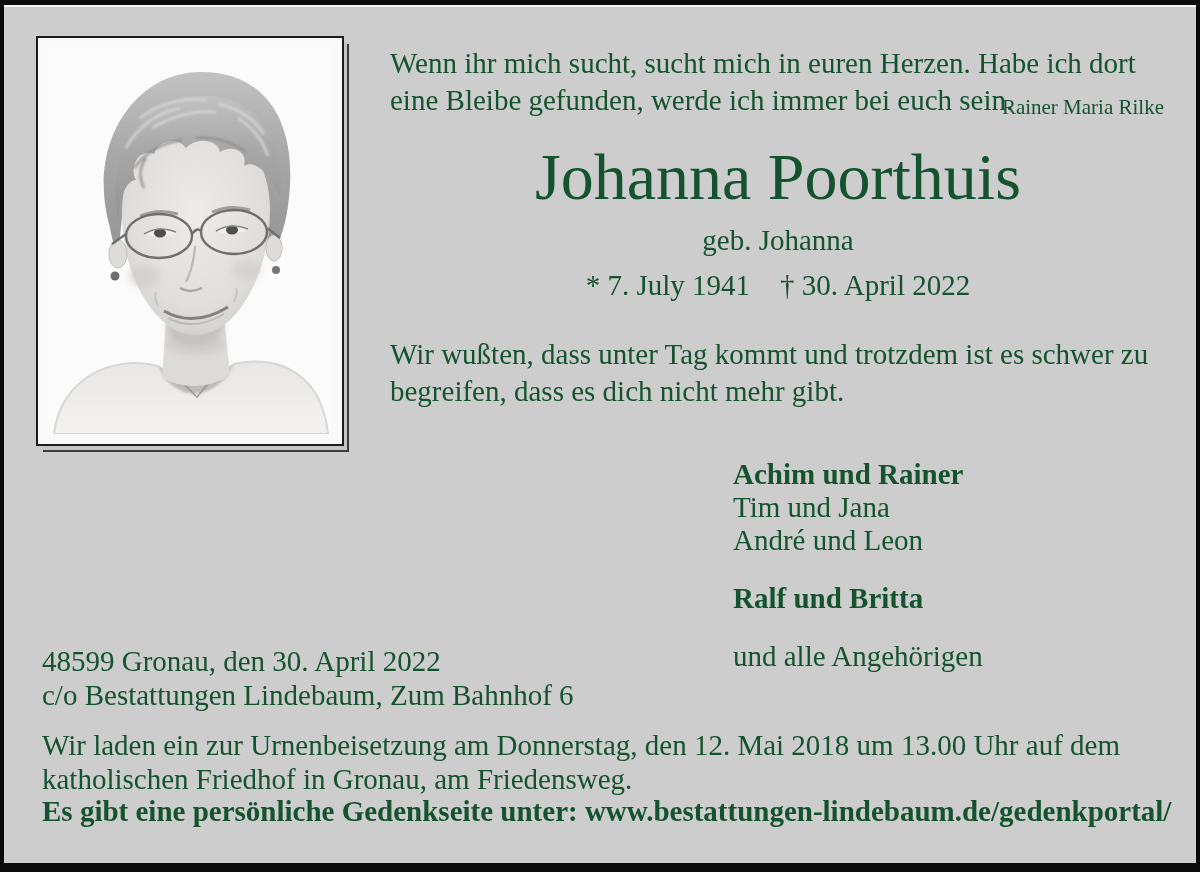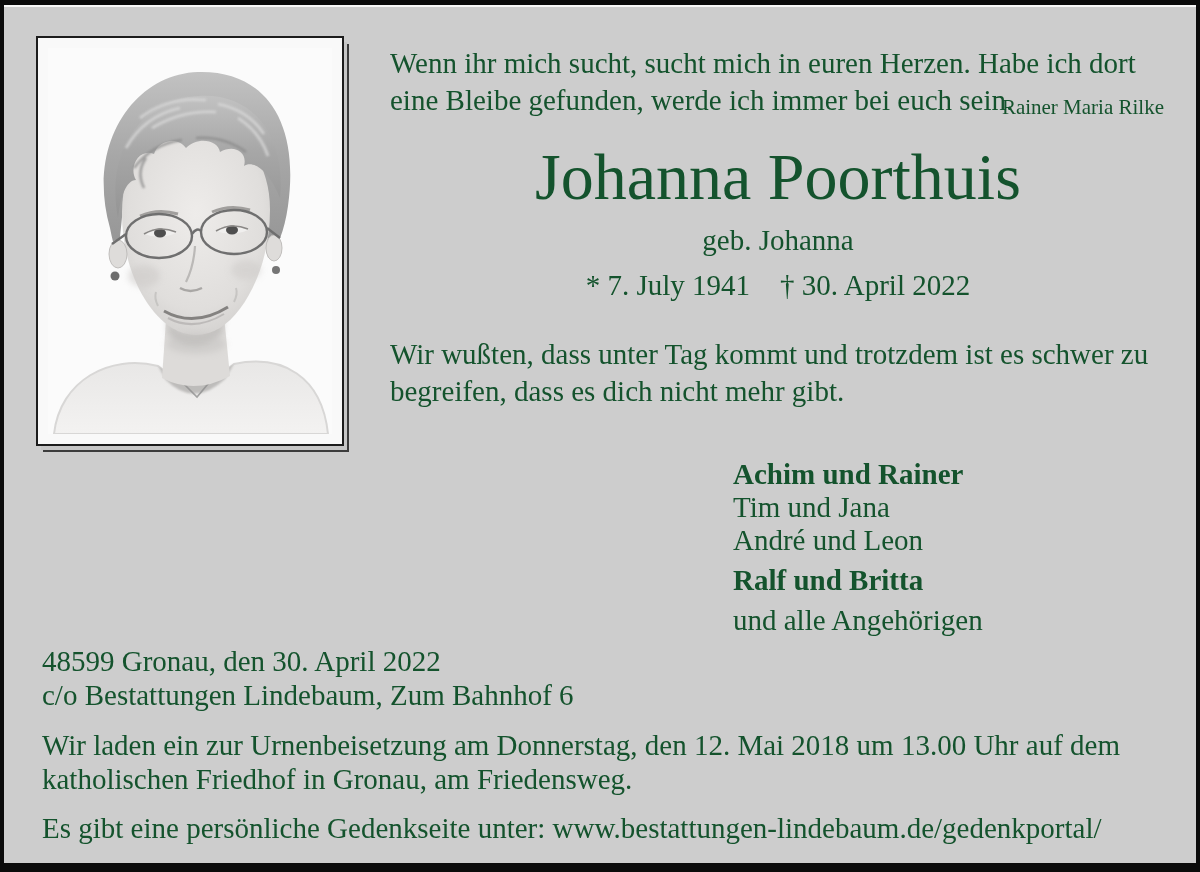--- a/index.html
+++ b/index.html
@@ -57,33 +57,33 @@
   }
   .dates .death { margin-left: 30px; }
   .message {
     left: 386px; top: 331px; width: 790px;
     font-size: 29px; line-height: 37px;
   }
   .mourners {
     left: 729px; top: 453px;
     font-size: 29px; line-height: 33px;
   }
-  .mourners .gap { margin-top: 7px; }
+  .mourners .gap { margin-top: 25px; }
   .bold { font-weight: bold; }
   .address {
     left: 38px; top: 639px;
     font-size: 29px; line-height: 34px;
   }
   .funeral {
     left: 38px; top: 723px;
     font-size: 29px; line-height: 34px;
   }
   .memorial {
-    left: 38px; top: 806px;
-    font-size: 29px; line-height: 34px;
+    left: 38px; top: 789px;
+    font-size: 29px; line-height: 34px; font-weight: bold;
   }
 </style>
 </head>
 <body>
 
 <div class="card">
 
   <div class="abs photo-frame">
     <div class="photo-inner">
       <svg viewBox="0 0 284 386" aria-hidden="true">

